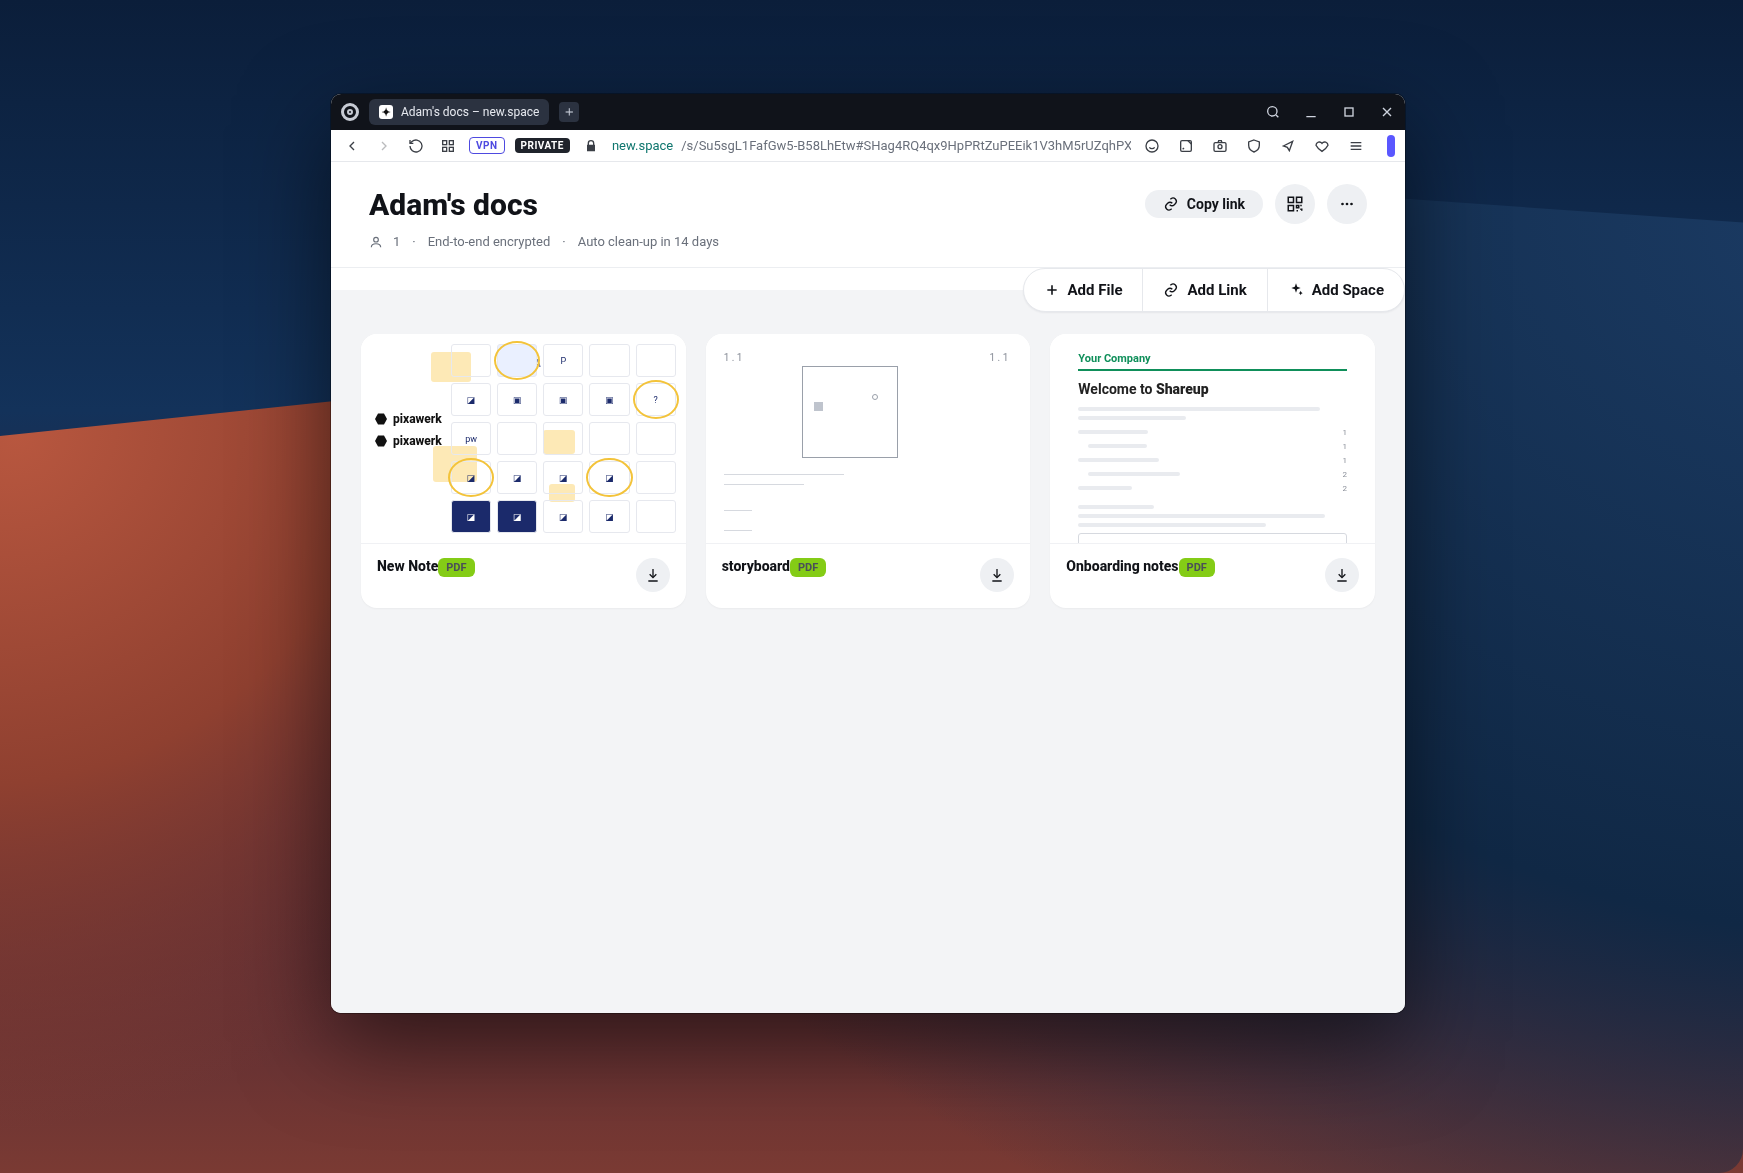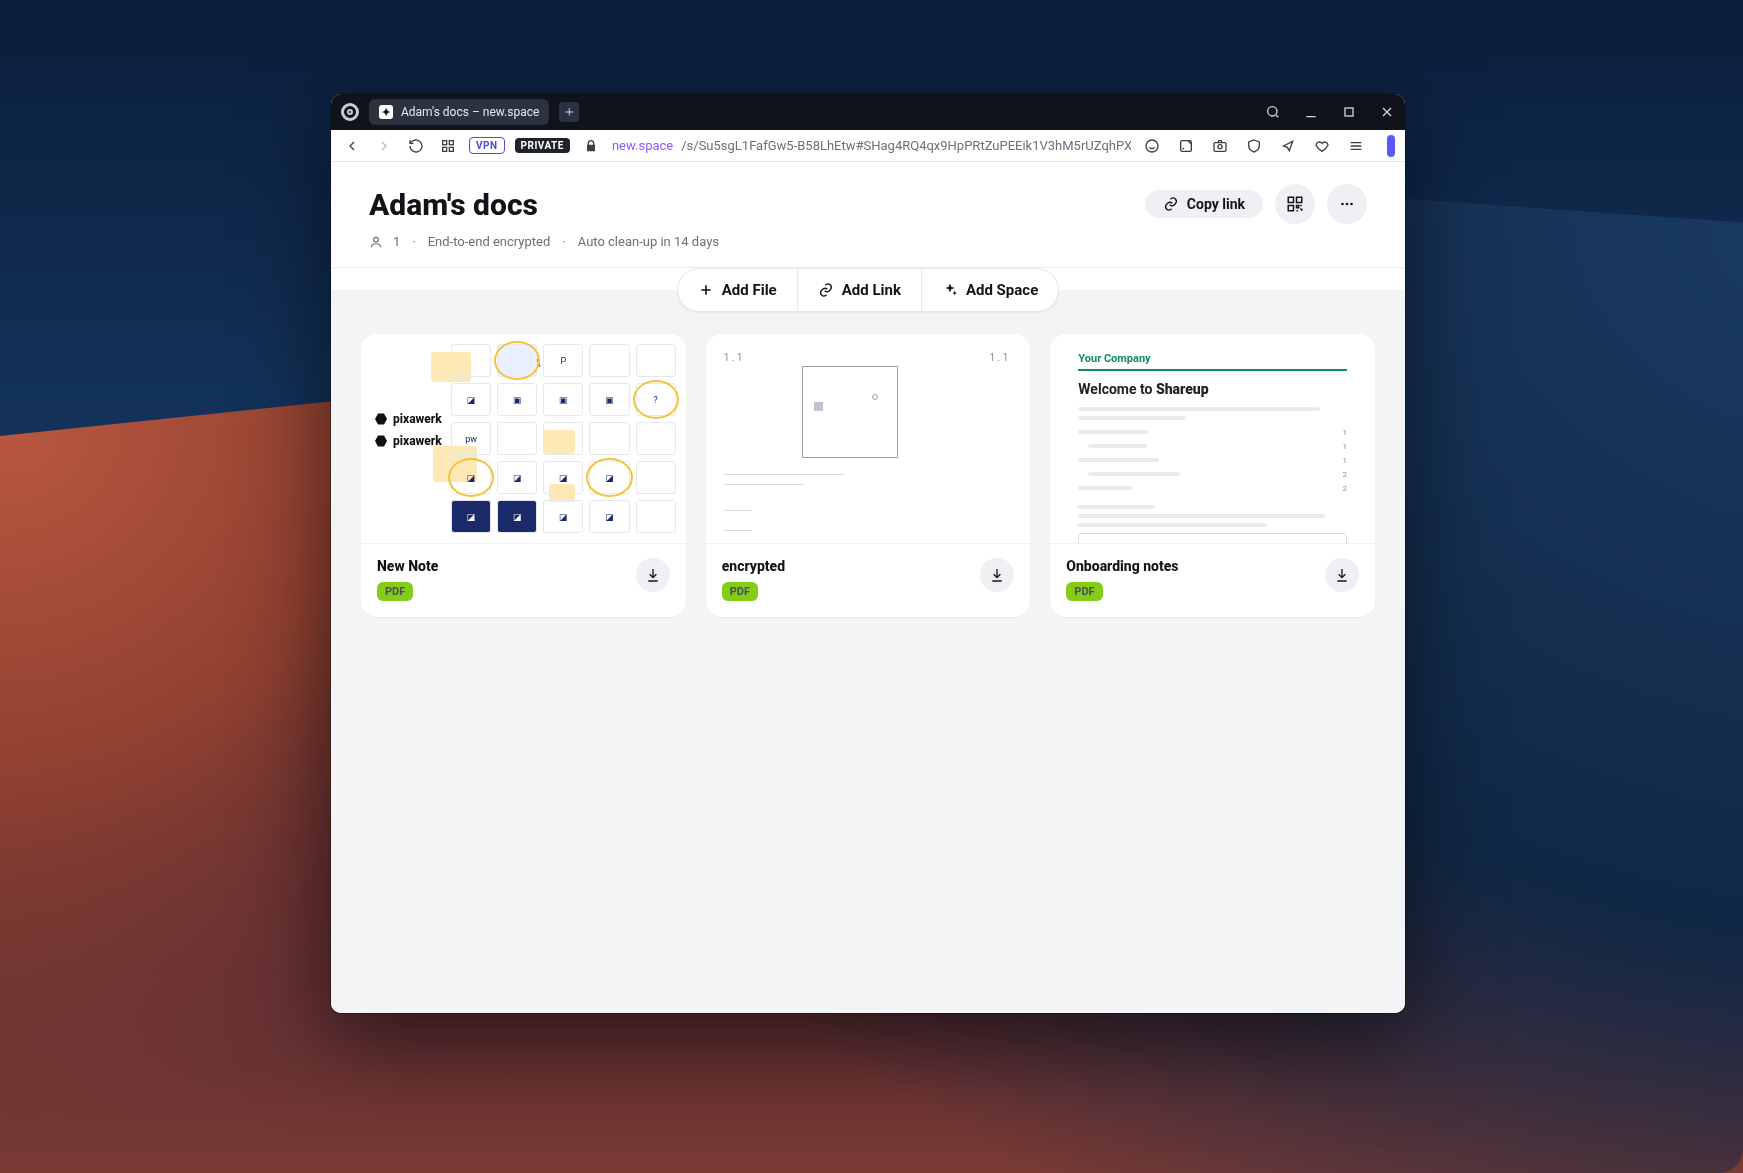--- a/index.html
+++ b/index.html
@@ -62,55 +62,55 @@
   .tb-btn { width:22px; height:22px; display:flex; align-items:center; justify-content:center; color:#3b3f46; border-radius:5px; }
   .tb-btn svg { width:16px; height:16px; }
   .pill { font-size:10px; letter-spacing:.5px; border-radius:4px; padding:2px 6px; font-weight:700; }
   .pill.vpn { color:#4e4ae0; border:1px solid #4e4ae0; background:#fff; }
   .pill.private { background:#1f232b; color:#fff; }
 
   .addr {
     flex:1; display:flex; align-items:center; gap:8px; font-size:13px; color:#6a707b;
     overflow:hidden; white-space:nowrap;
   }
-  .addr .domain { color:#8b5cf6; }
+  .addr .domain { color:#0f766e; }
   .right-icons { display:flex; align-items:center; gap:12px; color:#3b3f46; }
   .side-handle { width:8px; height:22px; border-radius:4px; background:#5a57ff; margin-left:8px; }
 
   
   .page { flex:1; background:#f3f4f6; display:flex; flex-direction:column; overflow:hidden; }
   .page-header {
     background:#fff; padding:22px 38px 18px; border-bottom:1px solid #eceef1;
     display:flex; flex-direction:column; gap:10px;
   }
   .title-row { display:flex; align-items:center; justify-content:space-between; }
   .title { font-size:30px; font-weight:800; color:#111318; }
   .title-actions { display:flex; align-items:center; gap:12px; }
   .chipbtn { display:inline-flex; align-items:center; gap:8px; height:28px; padding:0 18px; border-radius:20px; background:#eef0f3; color:#111318; font-weight:700; font-size:14px; }
   .roundbtn { width:40px; height:40px; border-radius:50%; background:#eef0f3; display:flex; align-items:center; justify-content:center; color:#111318; }
   .meta { display:flex; align-items:center; gap:10px; color:#6a707b; font-size:13px; }
   .meta .dot::before { content:"·"; margin:0 2px; }
 
   .action-bar-wrap {
-    display:flex; justify-content:center;
+    display:flex; justify-content:flex-end;
     padding: 0 0 0 0;
     background: linear-gradient(#ffffff 50%, #f3f4f6 50%);
   }
   .action-bar {
     display:flex; align-items:center; background:#fff; border:1px solid #e6e8ec; border-radius:28px; height:44px;
     box-shadow: 0 1px 2px rgba(16,19,26,0.06);
   }
   .action { display:flex; align-items:center; gap:8px; padding:0 20px; height:100%; font-size:15px; font-weight:700; color:#111318; }
   .action + .action { border-left:1px solid #e6e8ec; }
 
   .grid { padding:22px 30px; display:grid; grid-template-columns: repeat(3, 1fr); gap:20px; align-content:start; }
   .card { background:#fff; border-radius:16px; overflow:hidden; display:flex; flex-direction:column; box-shadow:0 1px 2px rgba(16,19,26,0.04); }
   .thumb { height:210px; background:#fff; border-bottom:1px solid #f0f1f4; position:relative; overflow:hidden; }
   .card-footer { padding:14px 16px 16px; display:flex; align-items:flex-start; justify-content:space-between; gap:10px; }
-  .card-meta { display:flex; flex-direction:column; gap:8px; }
+  .card-meta { display:flex; flex-direction:row; }
   .card-title { font-size:14px; font-weight:800; color:#111318; }
   .badge { align-self:flex-start; background:#84cc16; color:#4a4f58; font-size:11px; font-weight:700; border-radius:6px; padding:3px 8px; }
   .dlbtn { width:34px; height:34px; border-radius:50%; background:#eef0f3; display:flex; align-items:center; justify-content:center; color:#111318; }
 
   
   .thumb .tile-grid { position:absolute; inset:10px 10px 10px 90px; display:grid; grid-template-columns:repeat(5,1fr); grid-template-rows:repeat(5,1fr); gap:6px; }
   .thumb .tile { border:1px solid #e6e8ee; border-radius:3px; display:flex; align-items:center; justify-content:center; font-size:9px; color:#1b2a6b; position:relative; }
   .thumb .tile.dark { background:#1b2a6b; color:#fff; }
   .thumb .tile.ring::after { content:""; position:absolute; inset:-4px; border:2px solid #f3c33a; border-radius:50%; }
   .thumb .sticky { position:absolute; background:#fde9b6; border-radius:3px; }
@@ -397,21 +397,21 @@
           <div class="frame"></div>
           <div class="dot1"></div>
             <div class="dot2"></div>
           <div class="line" style="left:18px; top:140px; width:120px;"></div>
           <div class="line" style="left:18px; top:150px; width:80px;"></div>
           <div class="line" style="left:18px; top:176px; width:28px;"></div>
           <div class="line" style="left:18px; top:196px; width:28px;"></div>
         </div>
         <div class="card-footer">
           <div class="card-meta">
-            <span class="card-title">encrypted</span>
+            <span class="card-title">storyboard</span>
             <span class="badge">PDF</span>
           </div>
           <div class="dlbtn">
             <svg width="16" height="16" viewBox="0 0 24 24" fill="none" stroke="currentColor" stroke-width="2">
                 <path d="M12 3v12"></path>
                 <path d="m7 11 5 5 5-5"></path>
                 <path d="M5 21h14"></path>
               </svg>
           </div>
         </div>

